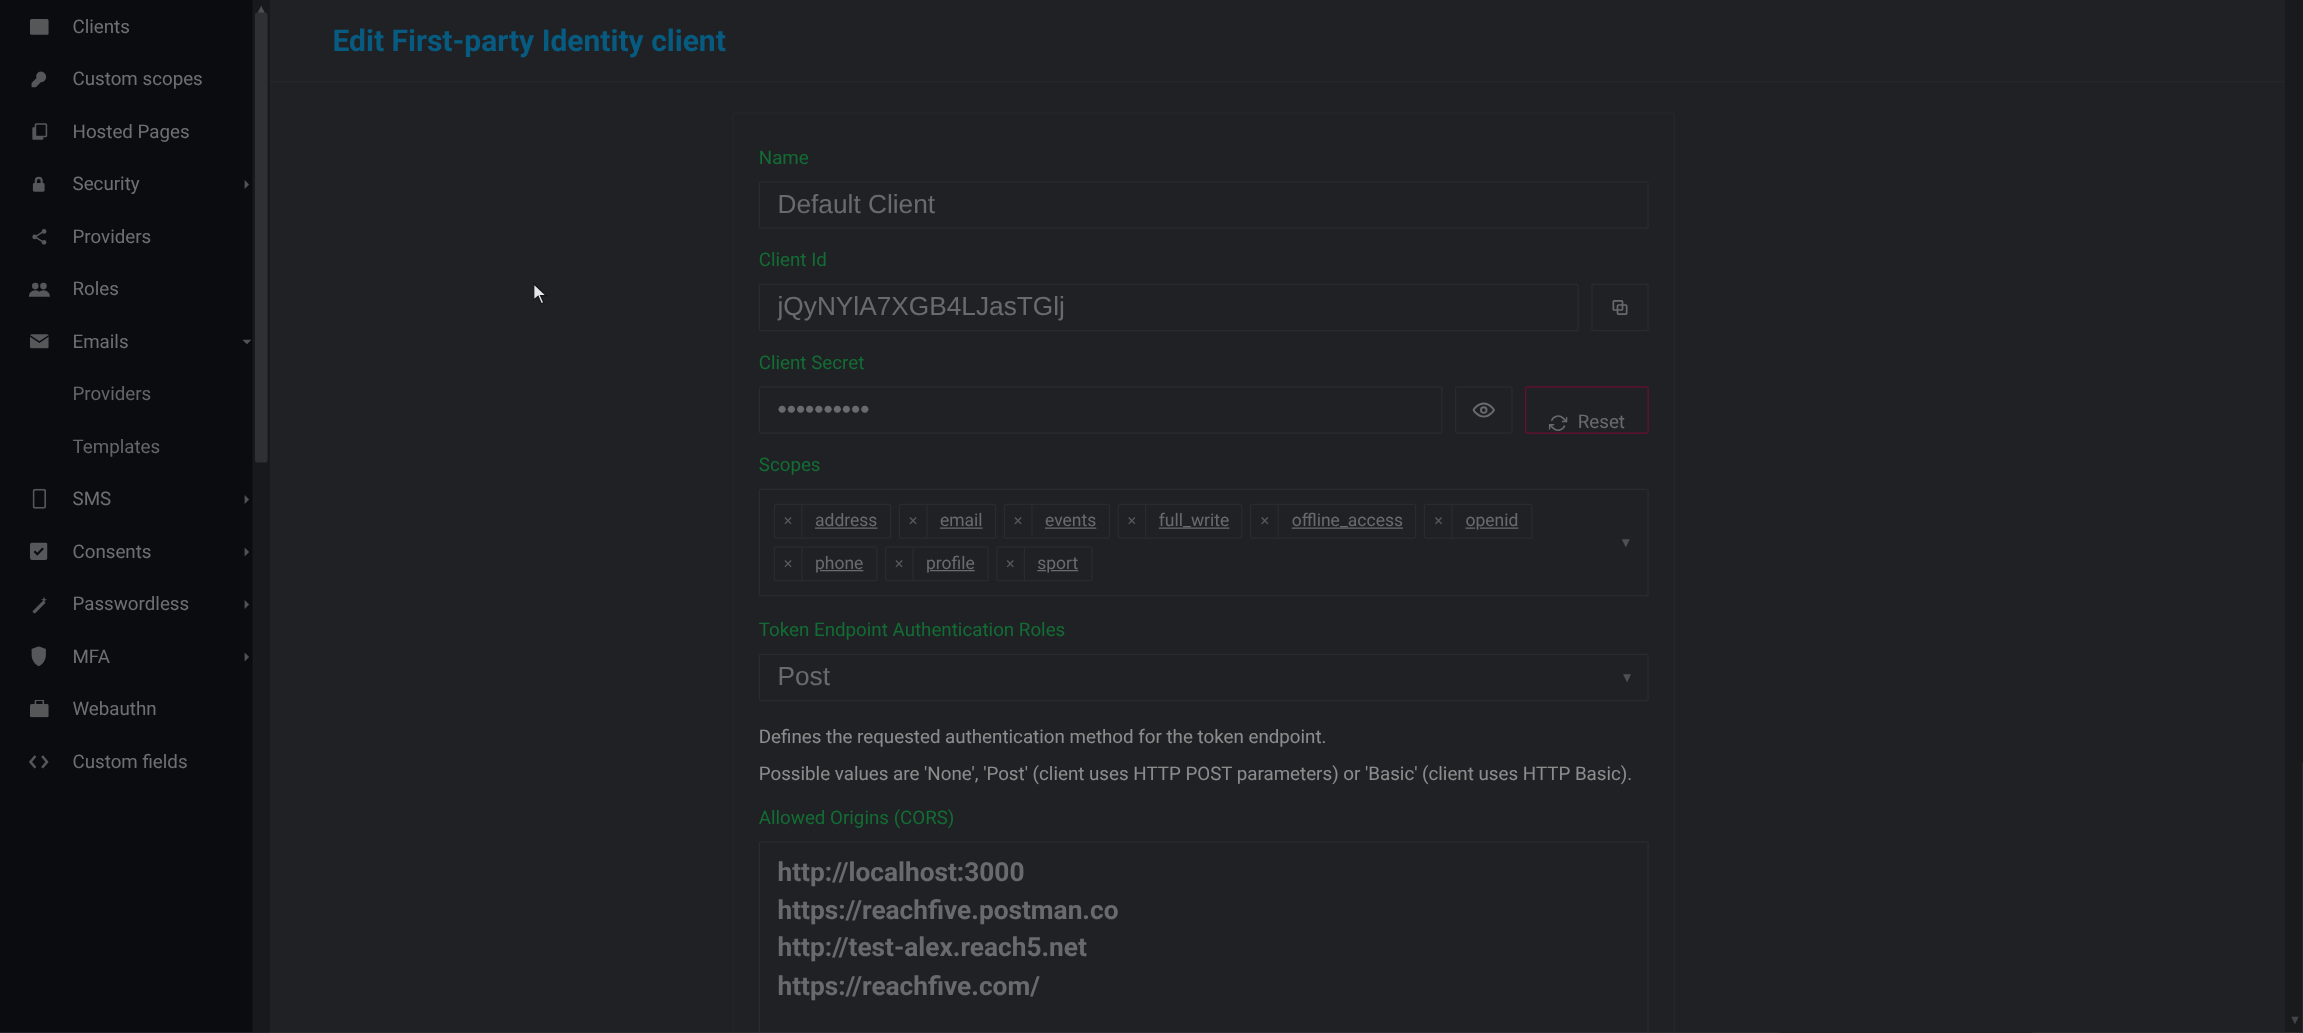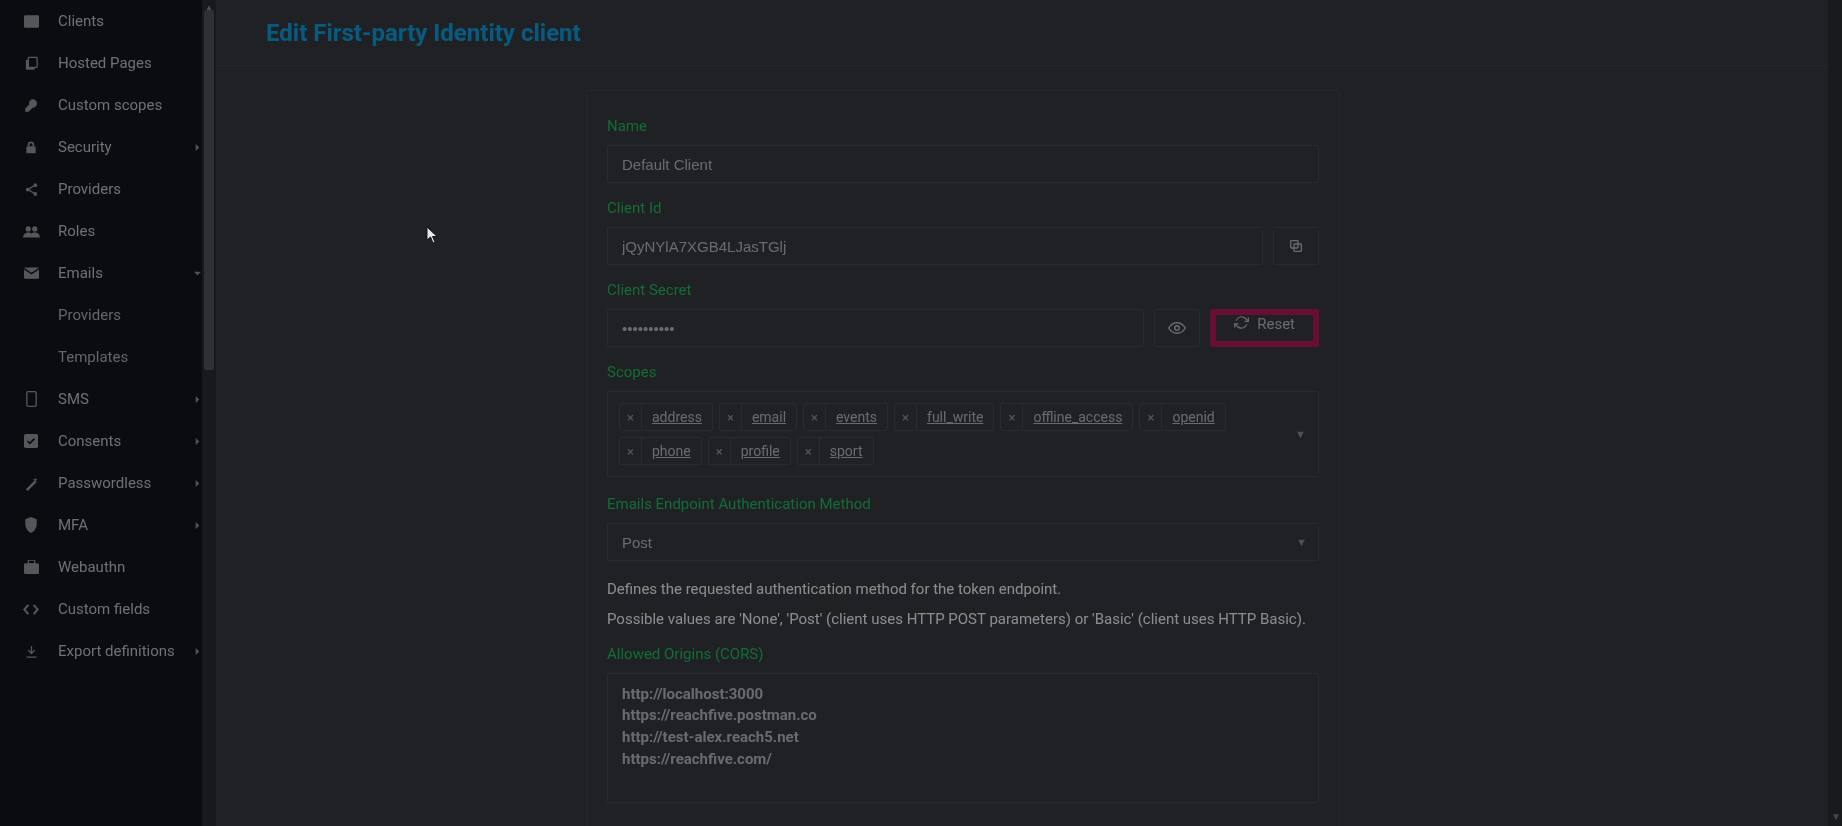--- a/index.html
+++ b/index.html
@@ -117,42 +117,42 @@
     margin-bottom: 10px;
     margin-top: 4px;
   }
   .form-control {
     width: 100%;
     height: 38px;
     border: 1px solid #4c4f54;
     background: #3a3d42;
     color: #bfc2c7;
     padding: 0 14px;
-    font-size: 15px;
+    font-size: 21px;
     border-radius: 2px;
   }
   .row { display: flex; gap: 10px; margin-bottom: 16px; align-items: stretch; }
   .row .grow { flex: 1; }
   .icon-btn {
     width: 46px;
     height: 38px;
     border: 1px solid #4c4f54;
     background: #3a3d42;
     display: inline-flex;
     align-items: center;
     justify-content: center;
     border-radius: 2px;
     cursor: pointer;
   }
   .reset-btn {
     height: 38px;
-    border: 6px solid #be185d;
+    border: 1px solid #be185d;
     background: #3a3d42;
     display: inline-flex;
-    align-items: flex-start;
+    align-items: flex-end;
     justify-content: center;
     padding: 0 18px;
     gap: 8px;
     border-radius: 2px;
     color: #bfc2c7;
     cursor: pointer;
     font-size: 15px;
   }
   .scopes-box {
     border: 1px solid #4c4f54;
@@ -251,33 +251,33 @@
           <span class="sidebar-icon">
             <svg width="15" height="13" viewBox="0 0 24 20" fill="#c8cbd0">
               <rect width="24" height="20" rx="2"></rect>
             </svg>
           </span>
           <span>Clients</span>
         </div>
         <div class="sidebar-item">
           <span class="sidebar-icon">
             <svg width="15" height="15" viewBox="0 0 24 24" fill="#c8cbd0">
+              <path d="M14 2a6 6 0 00-5.6 8.2L2 16.6V22h5.4l6.4-6.4A6 6 0 1014 2z"></path>
+            </svg>
+          </span>
+          <span>Custom scopes</span>
+        </div>
+        <div class="sidebar-item">
+          <span class="sidebar-icon">
+            <svg width="15" height="15" viewBox="0 0 24 24" fill="#c8cbd0">
               <rect x="3" y="6" width="14" height="16" rx="1"></rect>
               <rect x="7" y="2" width="14" height="16" rx="1" fill="#14171c" stroke="#c8cbd0" stroke-width="2"></rect>
             </svg>
           </span>
           <span>Hosted Pages</span>
-        </div>
-        <div class="sidebar-item">
-          <span class="sidebar-icon">
-            <svg width="15" height="15" viewBox="0 0 24 24" fill="#c8cbd0">
-              <path d="M14 2a6 6 0 00-5.6 8.2L2 16.6V22h5.4l6.4-6.4A6 6 0 1014 2z"></path>
-            </svg>
-          </span>
-          <span>Custom scopes</span>
         </div>
         <div class="sidebar-item">
           <span class="sidebar-icon">
             <svg width="14" height="15" viewBox="0 0 24 24" fill="#c8cbd0">
               <rect x="4" y="10" width="16" height="12" rx="2"></rect>
               <path d="M8 10V7a4 4 0 118 0v3" fill="none" stroke="#c8cbd0" stroke-width="3"></path>
             </svg>
           </span>
           <span>Security</span>
           <span class="chev">
@@ -386,33 +386,20 @@
           </span>
           <span>Webauthn</span>
         </div>
         <div class="sidebar-item">
           <span class="sidebar-icon">
             <svg width="16" height="13" viewBox="0 0 24 18" fill="none" stroke="#c8cbd0" stroke-width="3">
               <path d="M8 2L2 9l6 7M16 2l6 7-6 7"></path>
             </svg>
           </span>
           <span>Custom fields</span>
-        </div>
-        <div class="sidebar-item">
-          <span class="sidebar-icon">
-            <svg width="15" height="15" viewBox="0 0 24 24" fill="none" stroke="#c8cbd0" stroke-width="2">
-              <path d="M12 3v12M7 10l5 5 5-5M4 21h16"></path>
-            </svg>
-          </span>
-          <span>Export definitions</span>
-          <span class="chev">
-            <svg width="9" height="9" viewBox="0 0 10 10" fill="#c8cbd0">
-              <path d="M3 1l4 4-4 4z"></path>
-            </svg>
-          </span>
         </div>
       </div>
   </div>
 
   <div class="main">
     <div class="main-scroll-right">
       <span class="down-arrow">▼</span>
     </div>
 
     <div class="page-header">
@@ -481,21 +468,21 @@
             </span><span class="tag">
               <span class="x">×</span>
               <span class="lbl">profile</span>
             </span><span class="tag">
               <span class="x">×</span>
               <span class="lbl">sport</span>
             </span></span>
         <span class="caret">▼</span>
       </div>
 
-      <div class="form-label">Emails Endpoint Authentication Method</div>
+      <div class="form-label">Token Endpoint Authentication Roles</div>
       <div class="select">
         <input class="form-control" readonly="" value="Post" style="">
         <span class="caret">▼</span>
       </div>
 
       <div class="help">Defines the requested authentication method for the token endpoint.</div>
       <div class="help" style="margin-bottom:14px">Possible values are 'None', 'Post' (client uses HTTP POST parameters) or 'Basic' (client uses HTTP Basic).</div>
 
       <div class="form-label">Allowed Origins (CORS)</div>
       <textarea class="form-control" rows="5" id="cors-ta" style="">http://localhost:3000

